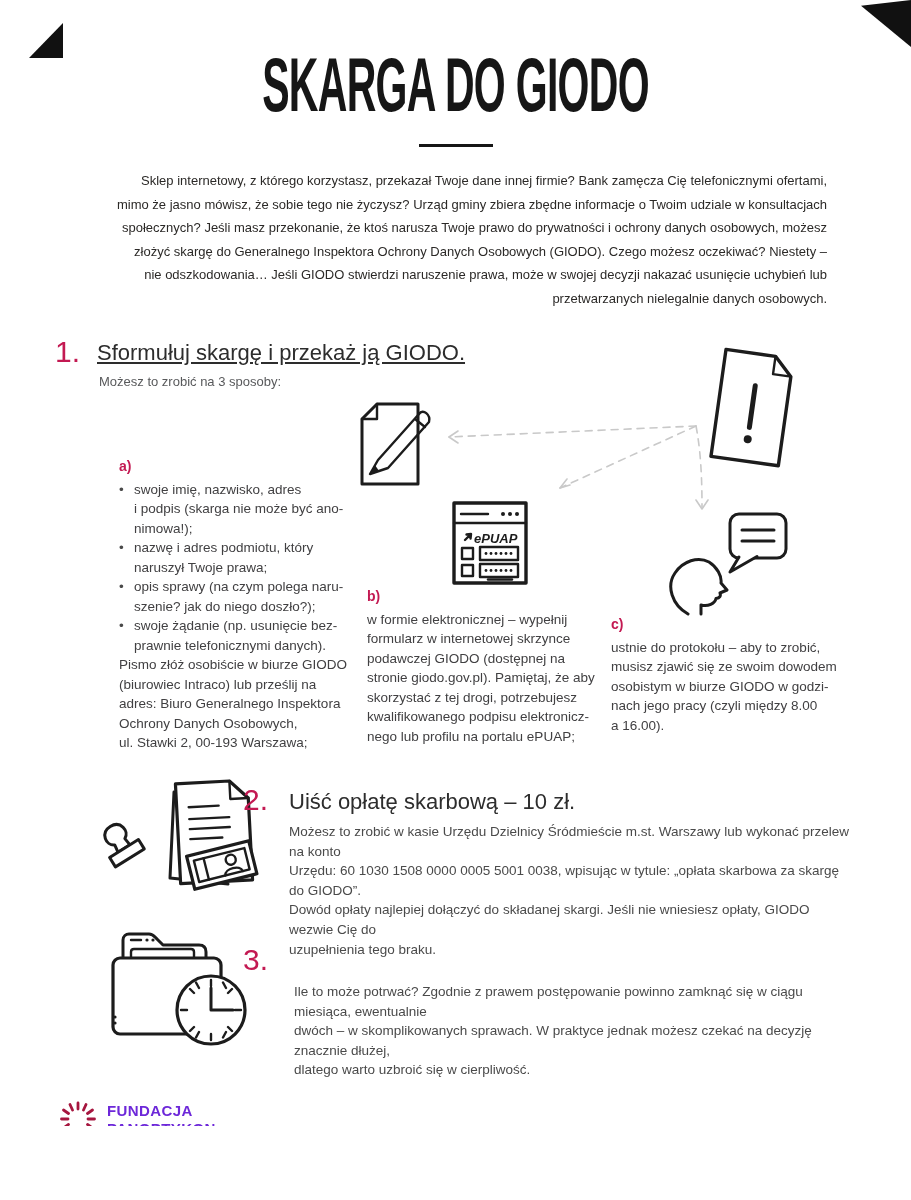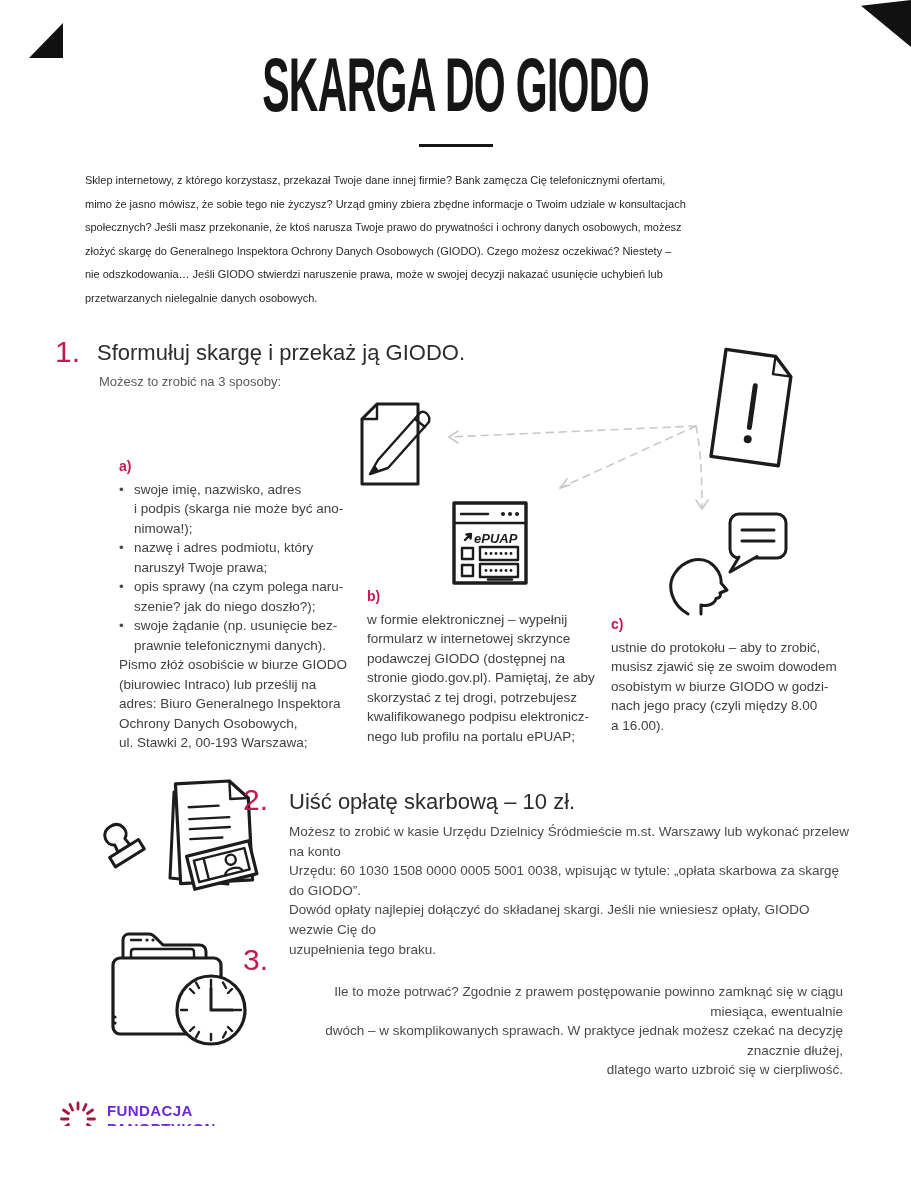--- a/index.html
+++ b/index.html
@@ -8,21 +8,21 @@
 
   
   .corner{position:absolute;background:#111;}
   .corner-tl{left:29px;top:23px;width:34px;height:35px;clip-path:polygon(0 100%,100% 0,100% 100%);}
   .corner-tr{right:0;top:0;width:50px;height:47px;clip-path:polygon(0 12%,100% 0,100% 100%);}
 
   
   .title{position:absolute;left:0;right:0;top:52px;margin:0;text-align:center;font-weight:bold;color:#161616;}
   .title span{display:inline-block;font-size:57px;letter-spacing:-1px;transform:scale(0.72,1.32);transform-origin:center;white-space:nowrap;}
   .title-rule{position:absolute;left:419px;top:144px;width:74px;height:3px;background:#161616;}
-  .intro{position:absolute;left:85px;top:169px;width:742px;margin:0;font-size:11px;line-height:23.5px;text-align:left;color:#2b2927;white-space:pre-line;}
+  .intro{position:absolute;left:85px;top:169px;width:742px;margin:0;font-size:13px;line-height:23.5px;text-align:right;color:#2b2927;white-space:pre-line;}
   .brand{position:absolute;left:0;right:0;top:285px;text-align:center;font-size:15px;font-weight:bold;color:#c31952;letter-spacing:.4px;text-decoration:none;display:block;}
 
   
   .step-num{position:absolute;font-size:30px;color:#c31952;}
   .step-title{position:absolute;font-size:22px;color:#2d2d2d;}
   .step-sub{position:absolute;font-size:13px;color:#58595b;}
   .step-body{position:absolute;font-size:13.5px;line-height:19.6px;color:#4a4a4a;white-space:pre-line;}
 
   
   .opt{position:absolute;font-size:13.5px;line-height:19.5px;color:#414042;}
@@ -61,21 +61,21 @@
   <div class="title-rule"></div>
 
   <p class="intro">Sklep internetowy, z którego korzystasz, przekazał Twoje dane innej firmie? Bank zamęcza Cię telefonicznymi ofertami,
 mimo że jasno mówisz, że sobie tego nie życzysz? Urząd gminy zbiera zbędne informacje o Twoim udziale w konsultacjach
 społecznych? Jeśli masz przekonanie, że ktoś narusza Twoje prawo do prywatności i ochrony danych osobowych, możesz
 złożyć skargę do Generalnego Inspektora Ochrony Danych Osobowych (GIODO). Czego możesz oczekiwać? Niestety –
 nie odszkodowania… Jeśli GIODO stwierdzi naruszenie prawa, może w swojej decyzji nakazać usunięcie uchybień lub
 przetwarzanych nielegalnie danych osobowych.</p>
 
   <div class="step-num" style="left:55px;top:335px;">1.</div>
-  <div class="step-title" style="left:97px;top:340px;">Sformułuj skargę i przekaż ją GIODO.</div>
+  <div class="step-title" style="left:97px;top:340px;text-decoration:underline;">Sformułuj skargę i przekaż ją GIODO.</div>
   <div class="step-sub" style="left:99px;top:374px;">Możesz to zrobić na 3 sposoby:</div>
 
   <div class="ill" style="left:310px;top:380px;z-index:1;">
     <svg width="480" height="250" viewBox="0 0 480 250">
       <g stroke="#c9c9c9" stroke-width="1.6" fill="none" stroke-linecap="round">
         <path d="M362 46 L115 57" stroke-dasharray="7 6"></path>
         <path d="M115 57 L124 51 M115 57 L124 63"></path>
         <path d="M362 46 L226 108" stroke-dasharray="7 6"></path>
         <path d="M226 108 L236 105 M226 108 L233 99"></path>
         <path d="M362 46 C367 72 368 100 368 127" stroke-dasharray="7 6"></path>
@@ -238,21 +238,21 @@
         <circle class="fillink" cx="16" cy="101" r="1.6"></circle>
       <circle class="stroke white" style="stroke-width:3.2" cx="112" cy="88" r="34"></circle>
       <g class="stroke thin">
         <path d="M112 58 V64 M112 112 V118 M82 88 H88 M136 88 H142 M91 67 L95 71 M129 105 L133 109 M133 67 L129 71 M95 105 L91 109 M97 60.5 L100 66 M127 110 L124 115.5 M127 66 L124 60.5 M100 110 L97 115.5"></path>
       </g>
       <path class="stroke" d="M112 88 V66 M112 88 H134"></path>
     </svg>
   </div>
 
   <div class="step-num" style="left:243px;top:943px;">3.</div>
-  <div class="step-body" style="left:283px;top:982px;width:560px;text-align:right;">Ile to może potrwać? Zgodnie z prawem postępowanie powinno zamknąć się w ciągu miesiąca, ewentualnie
+  <div class="step-body" style="left:294px;top:982px;width:560px;">Ile to może potrwać? Zgodnie z prawem postępowanie powinno zamknąć się w ciągu miesiąca, ewentualnie
 dwóch – w skomplikowanych sprawach. W praktyce jednak możesz czekać na decyzję znacznie dłużej,
 dlatego warto uzbroić się w cierpliwość.</div>
 
   <div class="org-logo">
     <svg width="46" height="46" viewBox="0 0 46 46">
       <g stroke="#a6163f" stroke-width="2.8" stroke-linecap="round" fill="none">
         <path d="M23 7 V13 M31 8.5 L28.5 14 M37.5 14 L32.5 17.5 M39.5 23 H33 M37.5 32 L32.5 28.5 M31 37.5 L28.5 32 M23 39 V33 M15 37.5 L17.5 32 M8.5 32 L13.5 28.5 M6.5 23 H13 M8.5 14 L13.5 17.5 M15 8.5 L17.5 14"></path>
       </g>
     </svg>
   </div>

